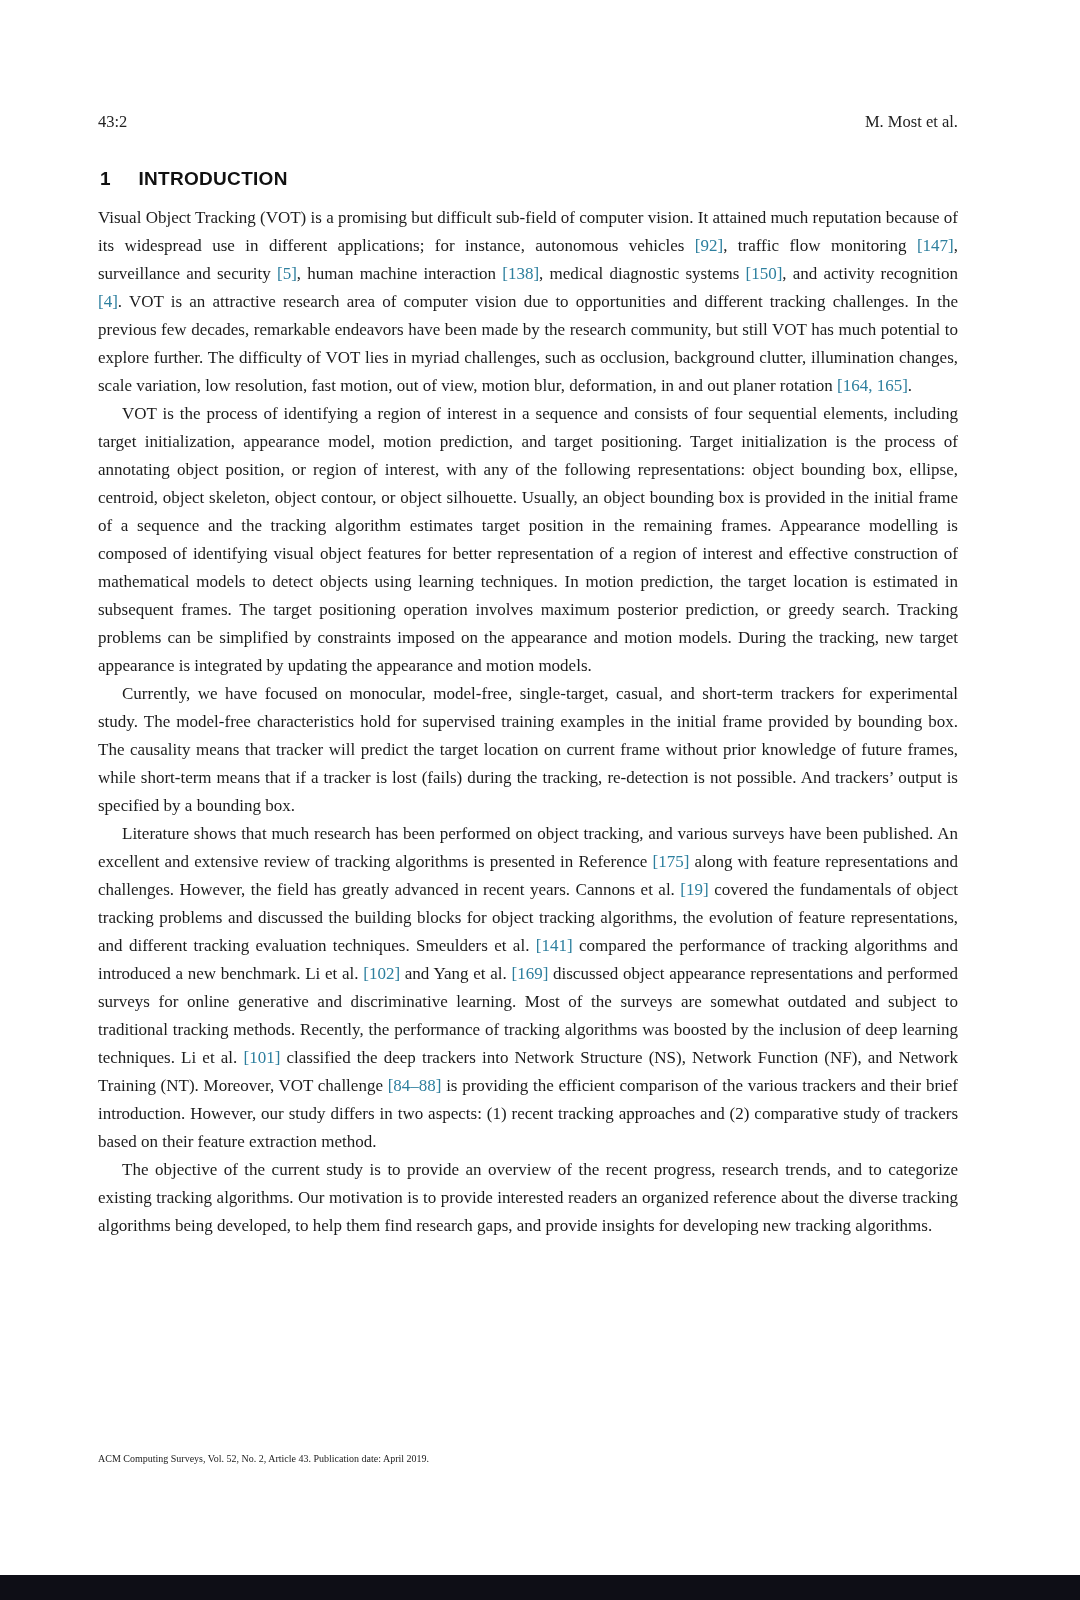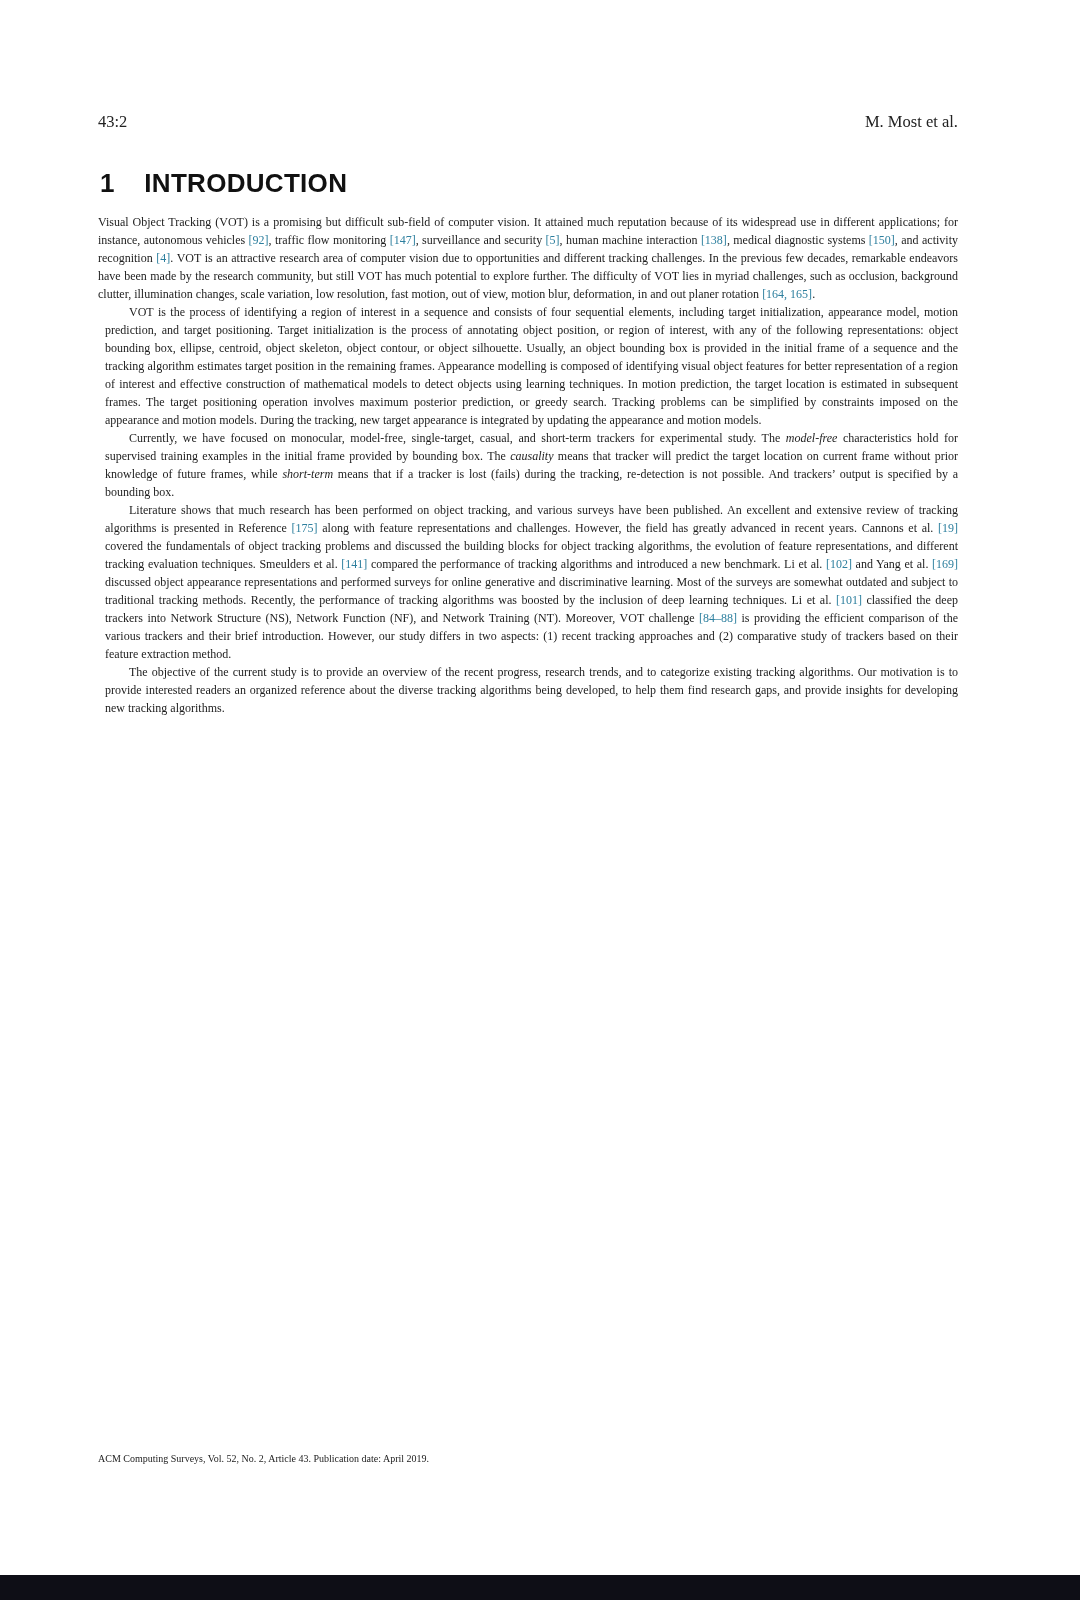--- a/index.html
+++ b/index.html
@@ -25,47 +25,45 @@
     display: flex;
     justify-content: space-between;
     align-items: baseline;
     font-size: 16.5px;
     color: #222222;
     margin-bottom: 36px;
   }
   .section-heading {
     font-family: "Liberation Sans", sans-serif;
     font-weight: bold;
-    font-size: 26px;
+    font-size: 19px;
     letter-spacing: 0.3px;
     color: #111111;
     margin: 0 0 14px 0;
     padding-left: 2px;
   }
   .section-heading .sec-num {
     display: inline-block;
     margin-right: 22px;
   }
   .body-text p {
     margin: 0;
-    font-size: 12px;
-    line-height: 18px;
+    font-size: 17px;
+    line-height: 28px;
     text-align: justify;
     hyphens: auto;
     -webkit-hyphens: auto;
   }
   .body-text p.indent {
     text-indent: 24px;
-    margin-left: 7px;
   }
   .cite {
     color: #2d7f9e;
   }
   .em {
-    font-style: italic;
   }
   .footer-note {
     position: absolute;
     left: 98px;
     top: 1453px;
     font-size: 10px;
     color: #222222;
   }
   .bottom-bar {
     position: absolute;

